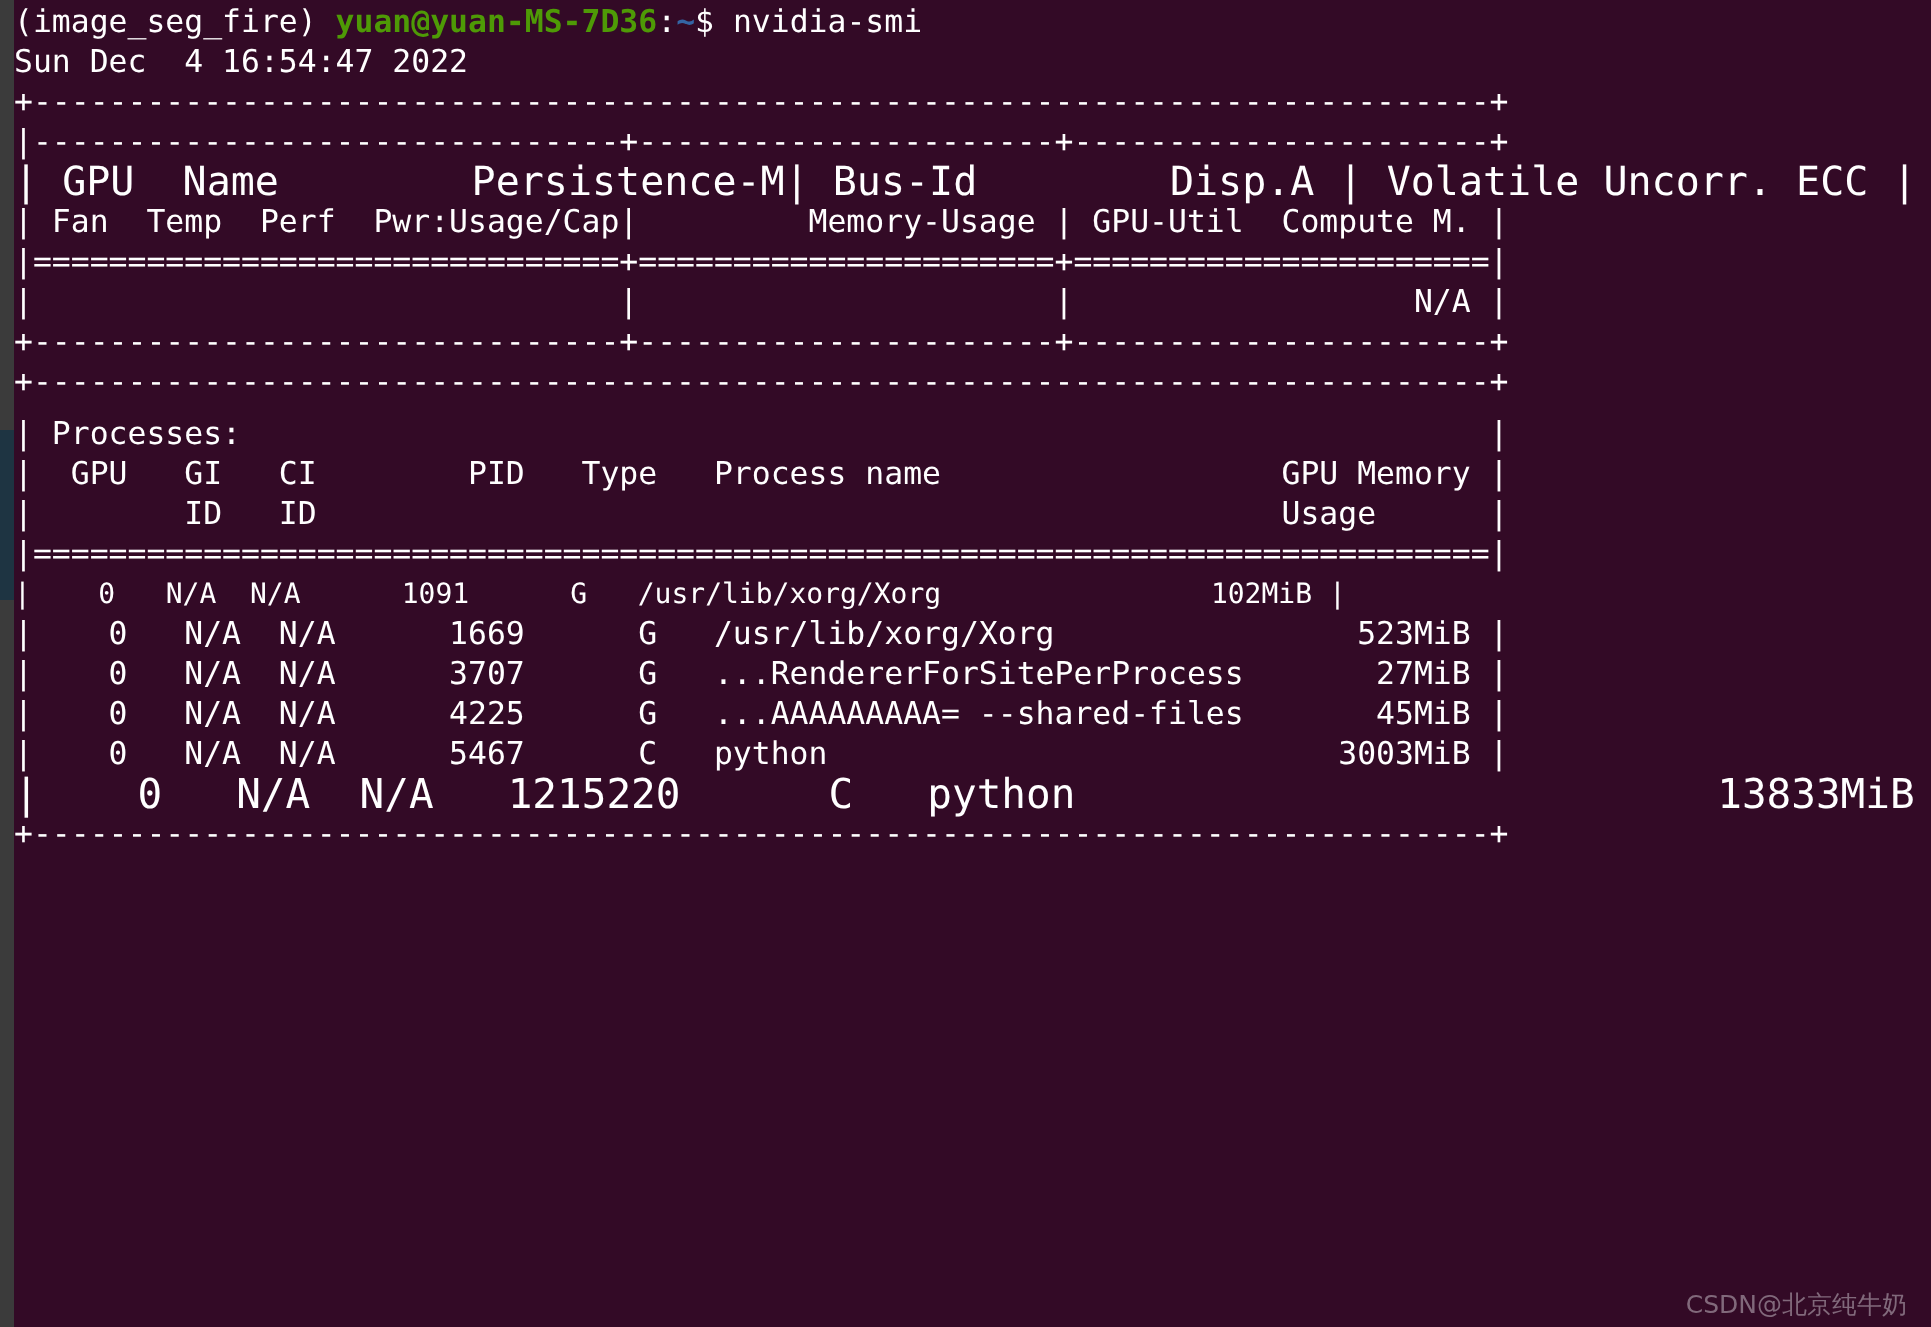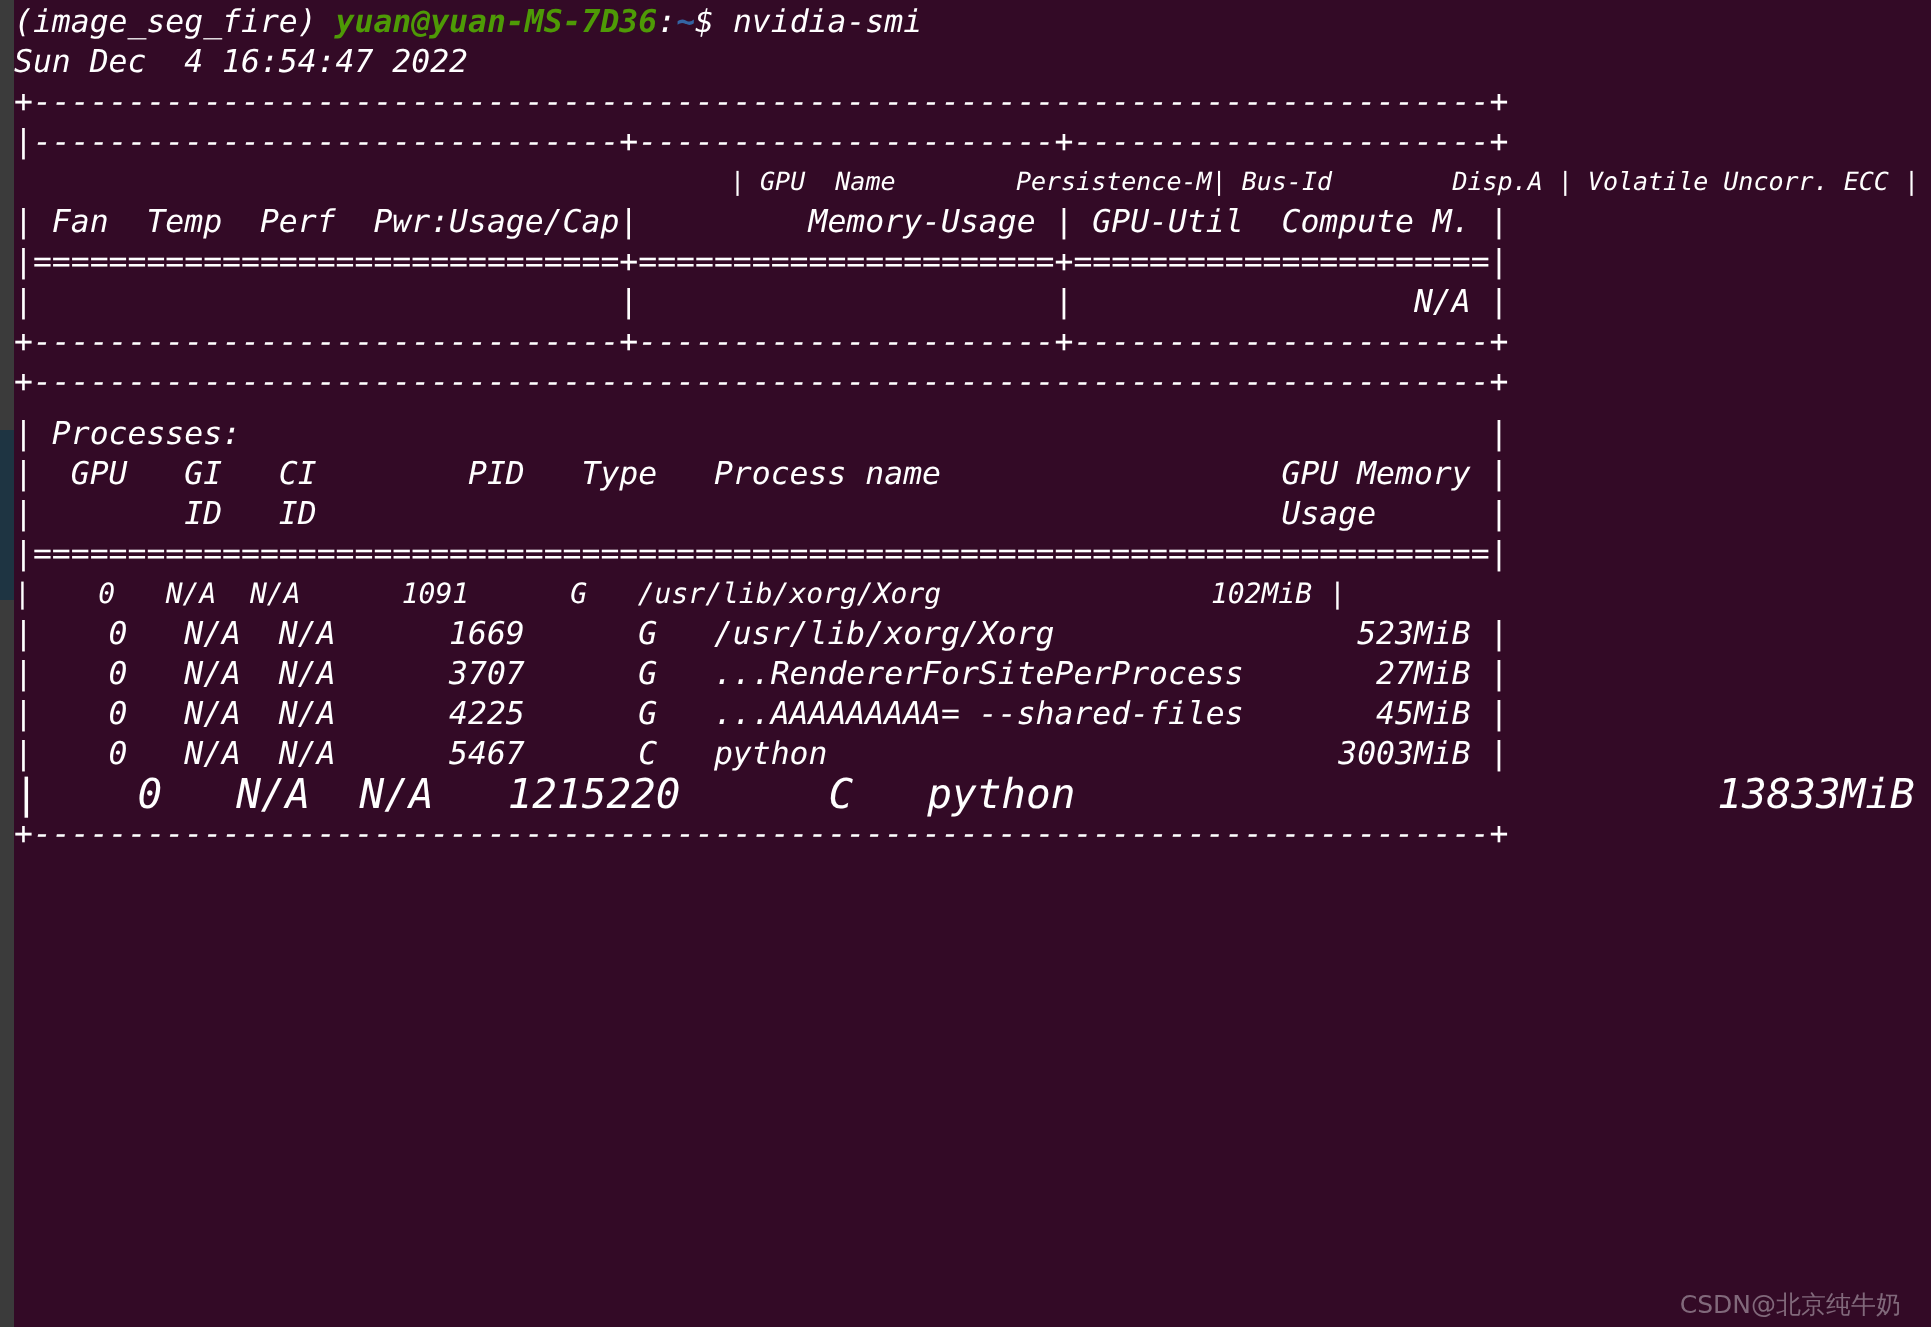--- a/index.html
+++ b/index.html
@@ -41,23 +41,22 @@
     height: 170px;
     background: #1e3442;
   }
 
   #screen {
     position: absolute;
     left: 14px;
     top: 0;
     right: 0;
     bottom: 0;
-    padding: 2px 12px 0 0;
+    padding: 2px 0 0 0;
     box-sizing: border-box;
-    font-style: italic;
   }
 
   pre.term-line {
     margin: 0;
     padding: 0;
     font-family: "DejaVu Sans Mono", "Liberation Mono", monospace;
     font-size: 31.5px;
     line-height: 40px;
     letter-spacing: 0px;
     color: #ffffff;
@@ -65,21 +64,21 @@
     font-weight: 400;
     text-rendering: geometricPrecision;
   }
 
   .c-green { color: #4e9a06; font-weight: bold; }
   .c-blue  { color: #3465a4; font-weight: bold; }
   .c-white { color: #ffffff; }
 
   #watermark {
     position: absolute;
-    right: 30px;
+    right: 24px;
     bottom: 6px;
     color: #8f7a8a;
     font-family: "DejaVu Sans", "Liberation Sans", sans-serif;
     font-size: 25px;
     opacity: 0.85;
     white-space: nowrap;
     z-index: 8;
   }
 </style>
 </head>
@@ -92,21 +91,21 @@
   </div>
 
   <div id="screen">
 
     <pre class="term-line" style="font-size: 31.434px;"><span class="c-white">(image_seg_fire) </span><span class="c-green">yuan@yuan-MS-7D36</span><span class="c-white">:</span><span class="c-blue">~</span><span class="c-white">$ </span><span class="c-white">nvidia-smi</span></pre>
 
     <pre class="term-line" style="font-size: 31.434px;">Sun Dec  4 16:54:47 2022</pre>
 
     <pre class="term-line" style="font-size: 31.434px;">+-----------------------------------------------------------------------------+</pre>
     <pre class="term-line" style="font-size: 31.434px;">|-------------------------------+----------------------+----------------------+</pre>
-    <pre class="term-line" style="font-size: 25px; text-align: right;">| GPU  Name        Persistence-M| Bus-Id        Disp.A | Volatile Uncorr. ECC |</pre>
+    <pre class="term-line" style="font-size: 40px;">| GPU  Name        Persistence-M| Bus-Id        Disp.A | Volatile Uncorr. ECC |</pre>
     <pre class="term-line" style="font-size: 31.434px;">| Fan  Temp  Perf  Pwr:Usage/Cap|         Memory-Usage | GPU-Util  Compute M. |</pre>
     <pre class="term-line" style="font-size: 31.434px;">|===============================+======================+======================|</pre>
     <pre class="term-line" style="font-size: 31.434px;">|                               |                      |                  N/A |</pre>
     <pre class="term-line" style="font-size: 31.434px;">+-------------------------------+----------------------+----------------------+</pre>
 
     <pre class="term-line" style="font-size: 31.434px;"></pre>
     <pre class="term-line" style="font-size: 31.434px;"></pre>
 
     <pre class="term-line" style="font-size: 31.434px;">+-----------------------------------------------------------------------------+</pre>
     <pre class="term-line" style="font-size: 31.434px; margin-top: 12px;">| Processes:                                                                  |</pre>

